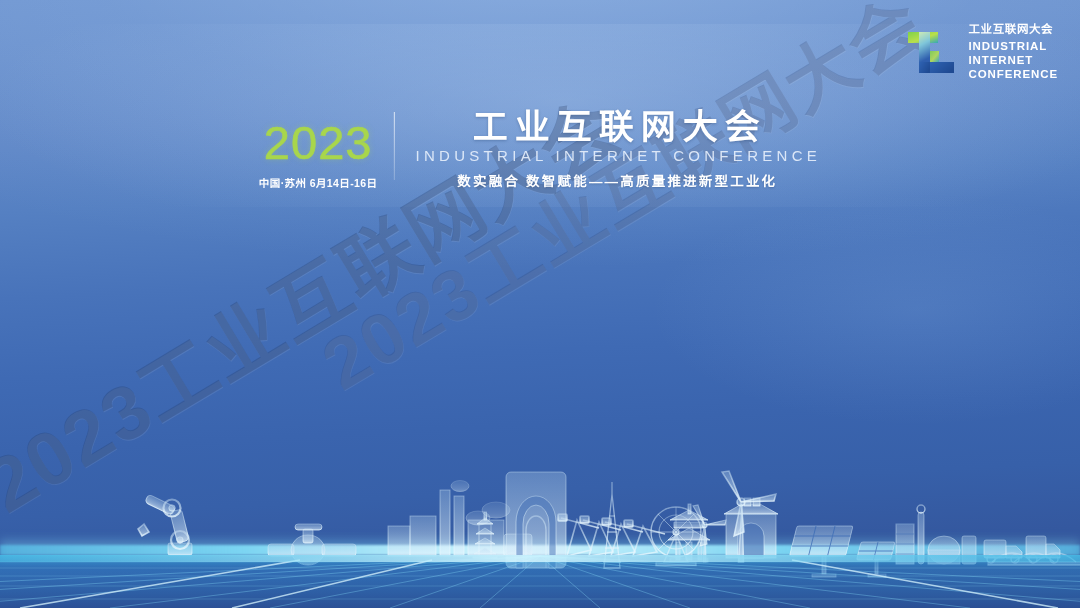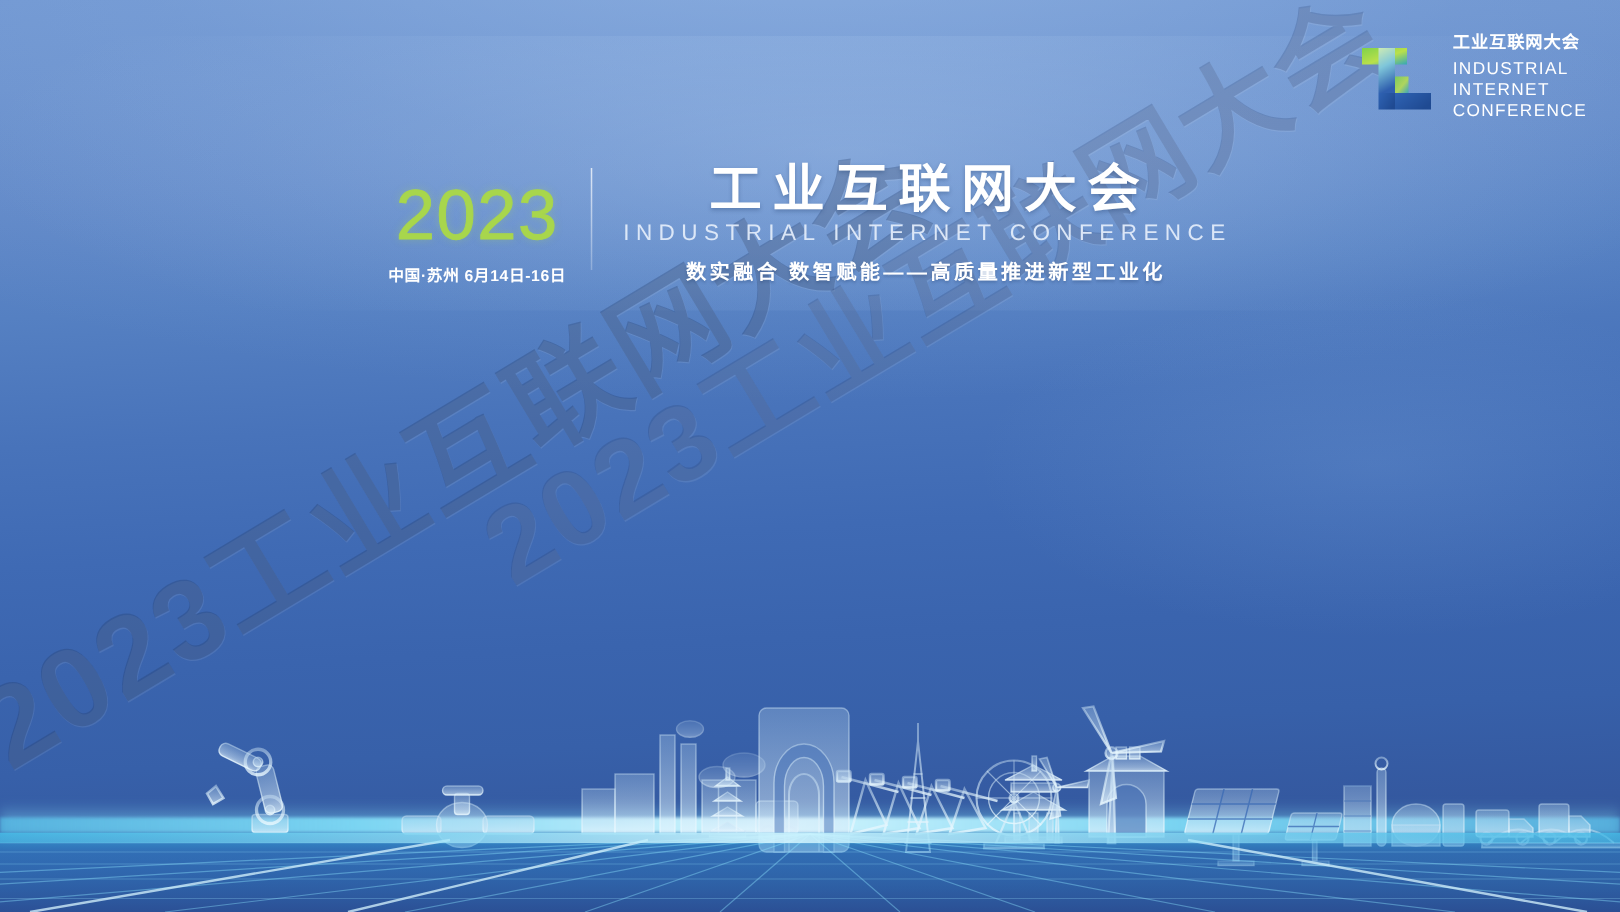--- a/index.html
+++ b/index.html
@@ -94,21 +94,21 @@
   .corner-logo .cn {
     font-size: 11.5px;
     font-weight: 700;
     color: #ffffff;
     letter-spacing: 0.6px;
     margin-bottom: 3px;
     white-space: nowrap;
   }
   .corner-logo .en {
     font-size: 11.5px;
-    font-weight: 400;
+    font-weight: 700;
     color: #ffffff;
     letter-spacing: 0.9px;
     white-space: nowrap;
     line-height: 1.22;
   }
 
   
   .lockup {
     position: absolute;
     left: 50%;

